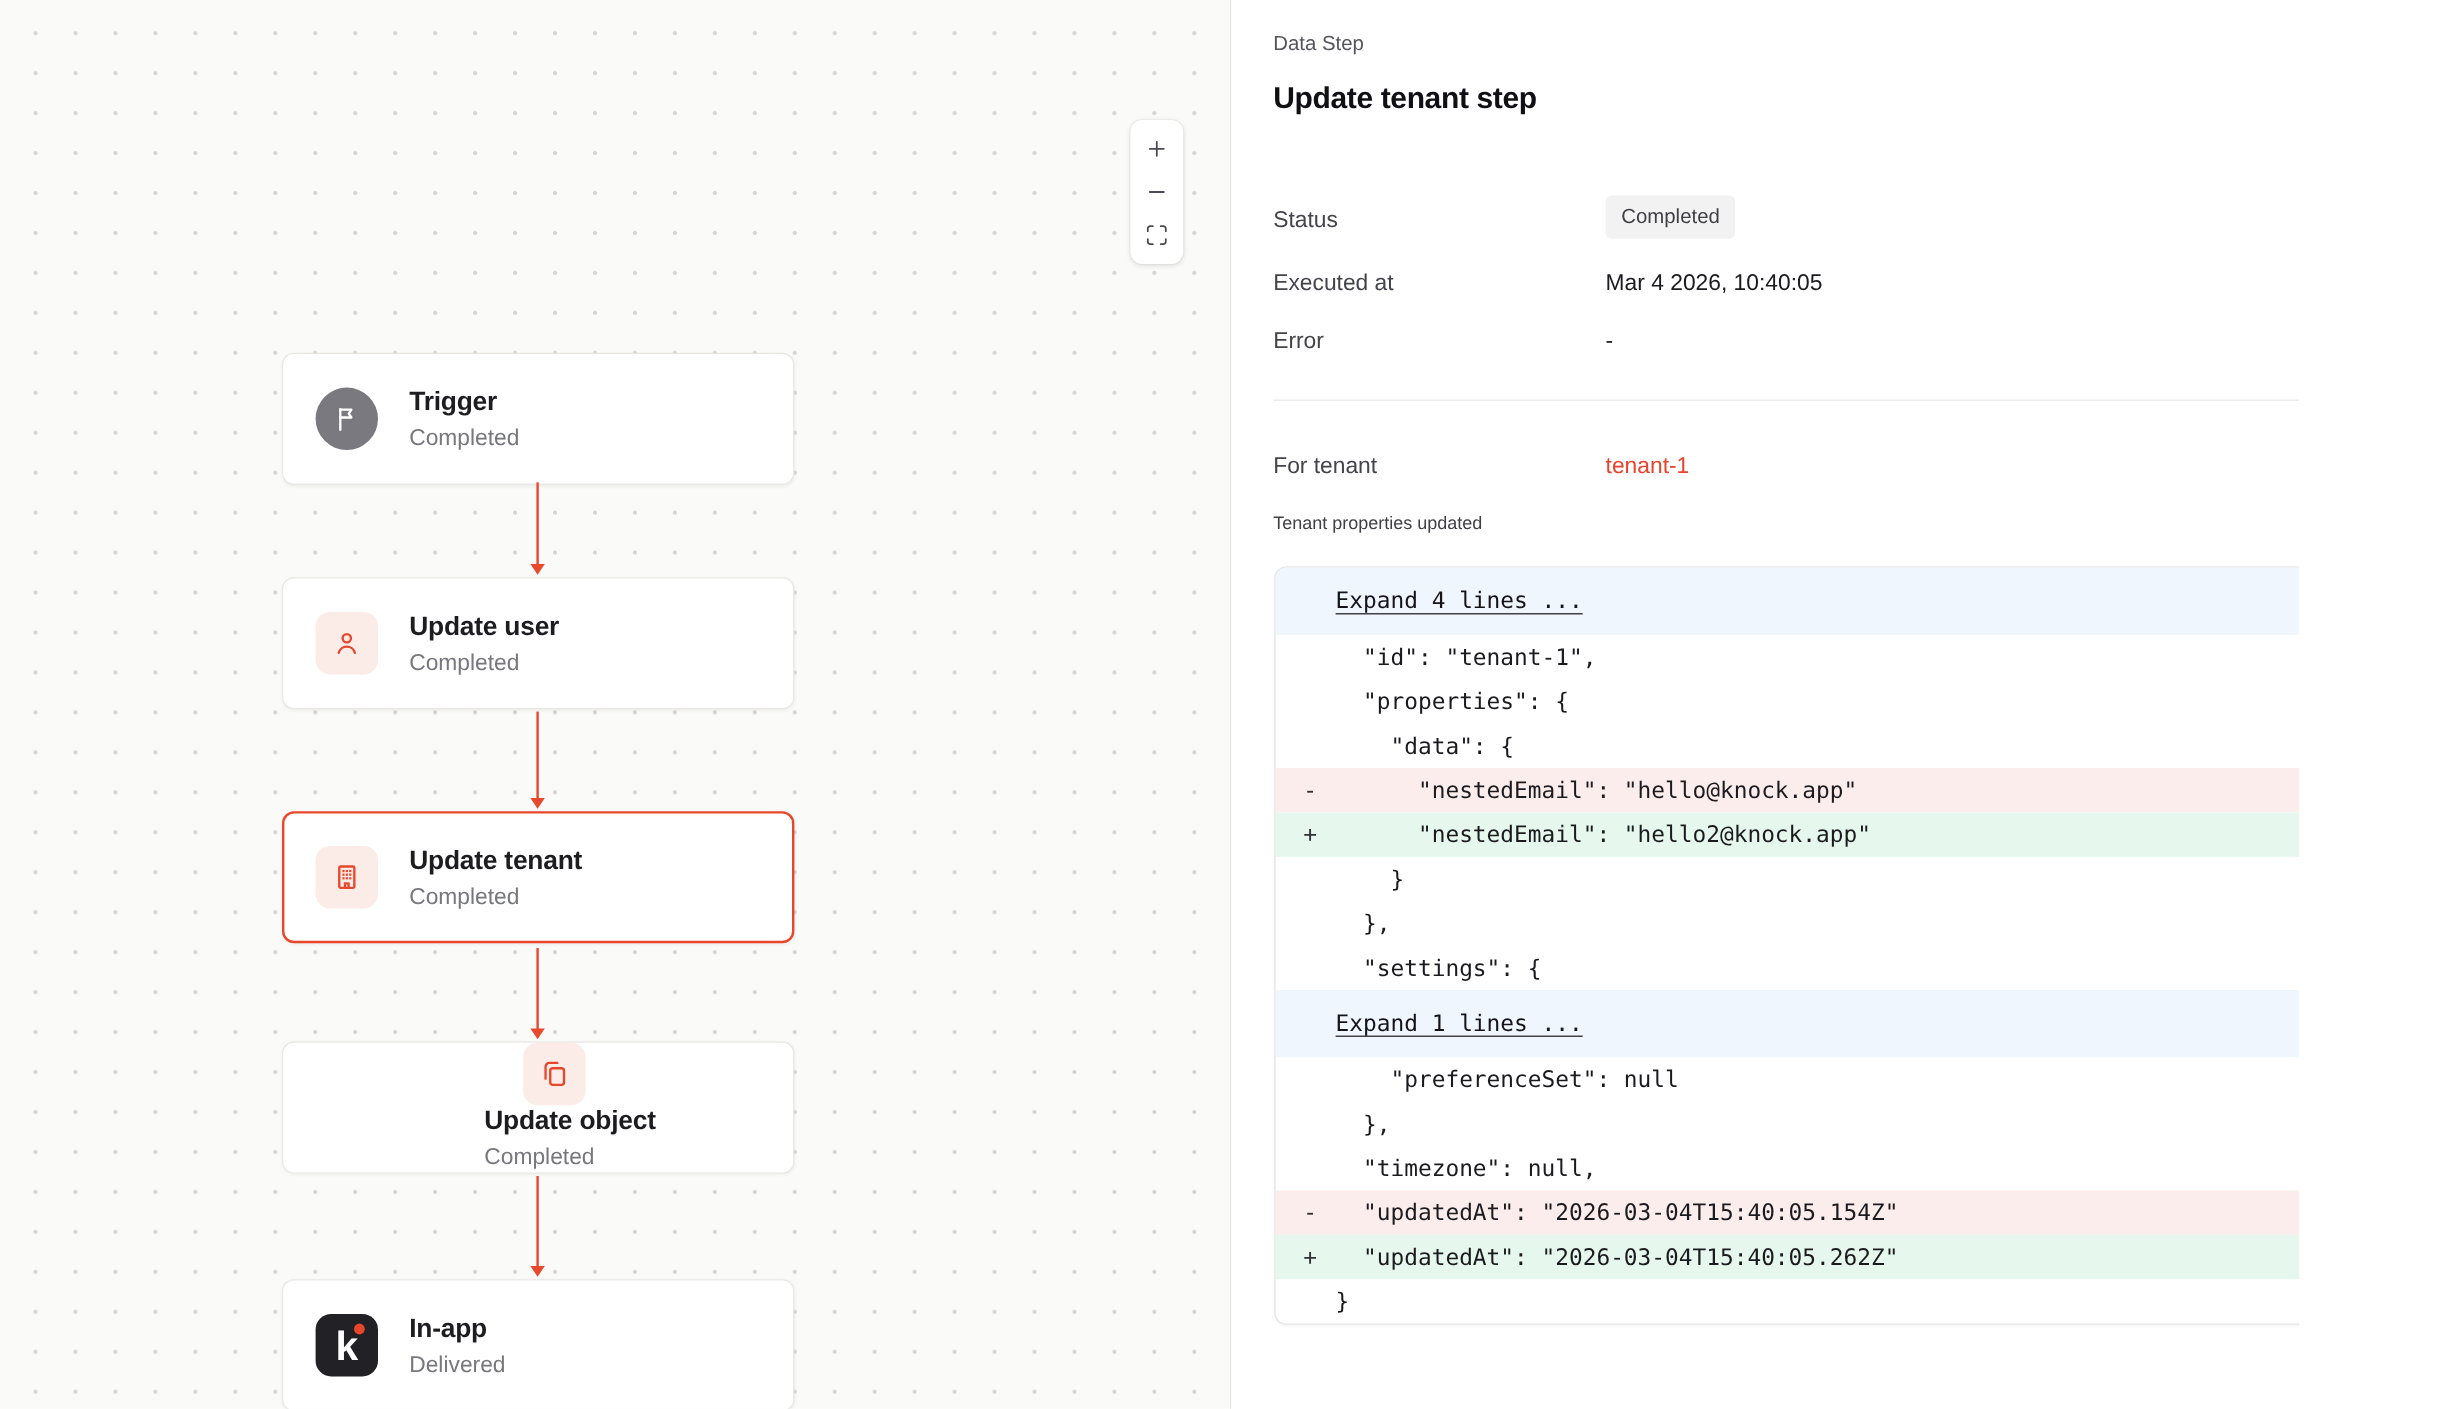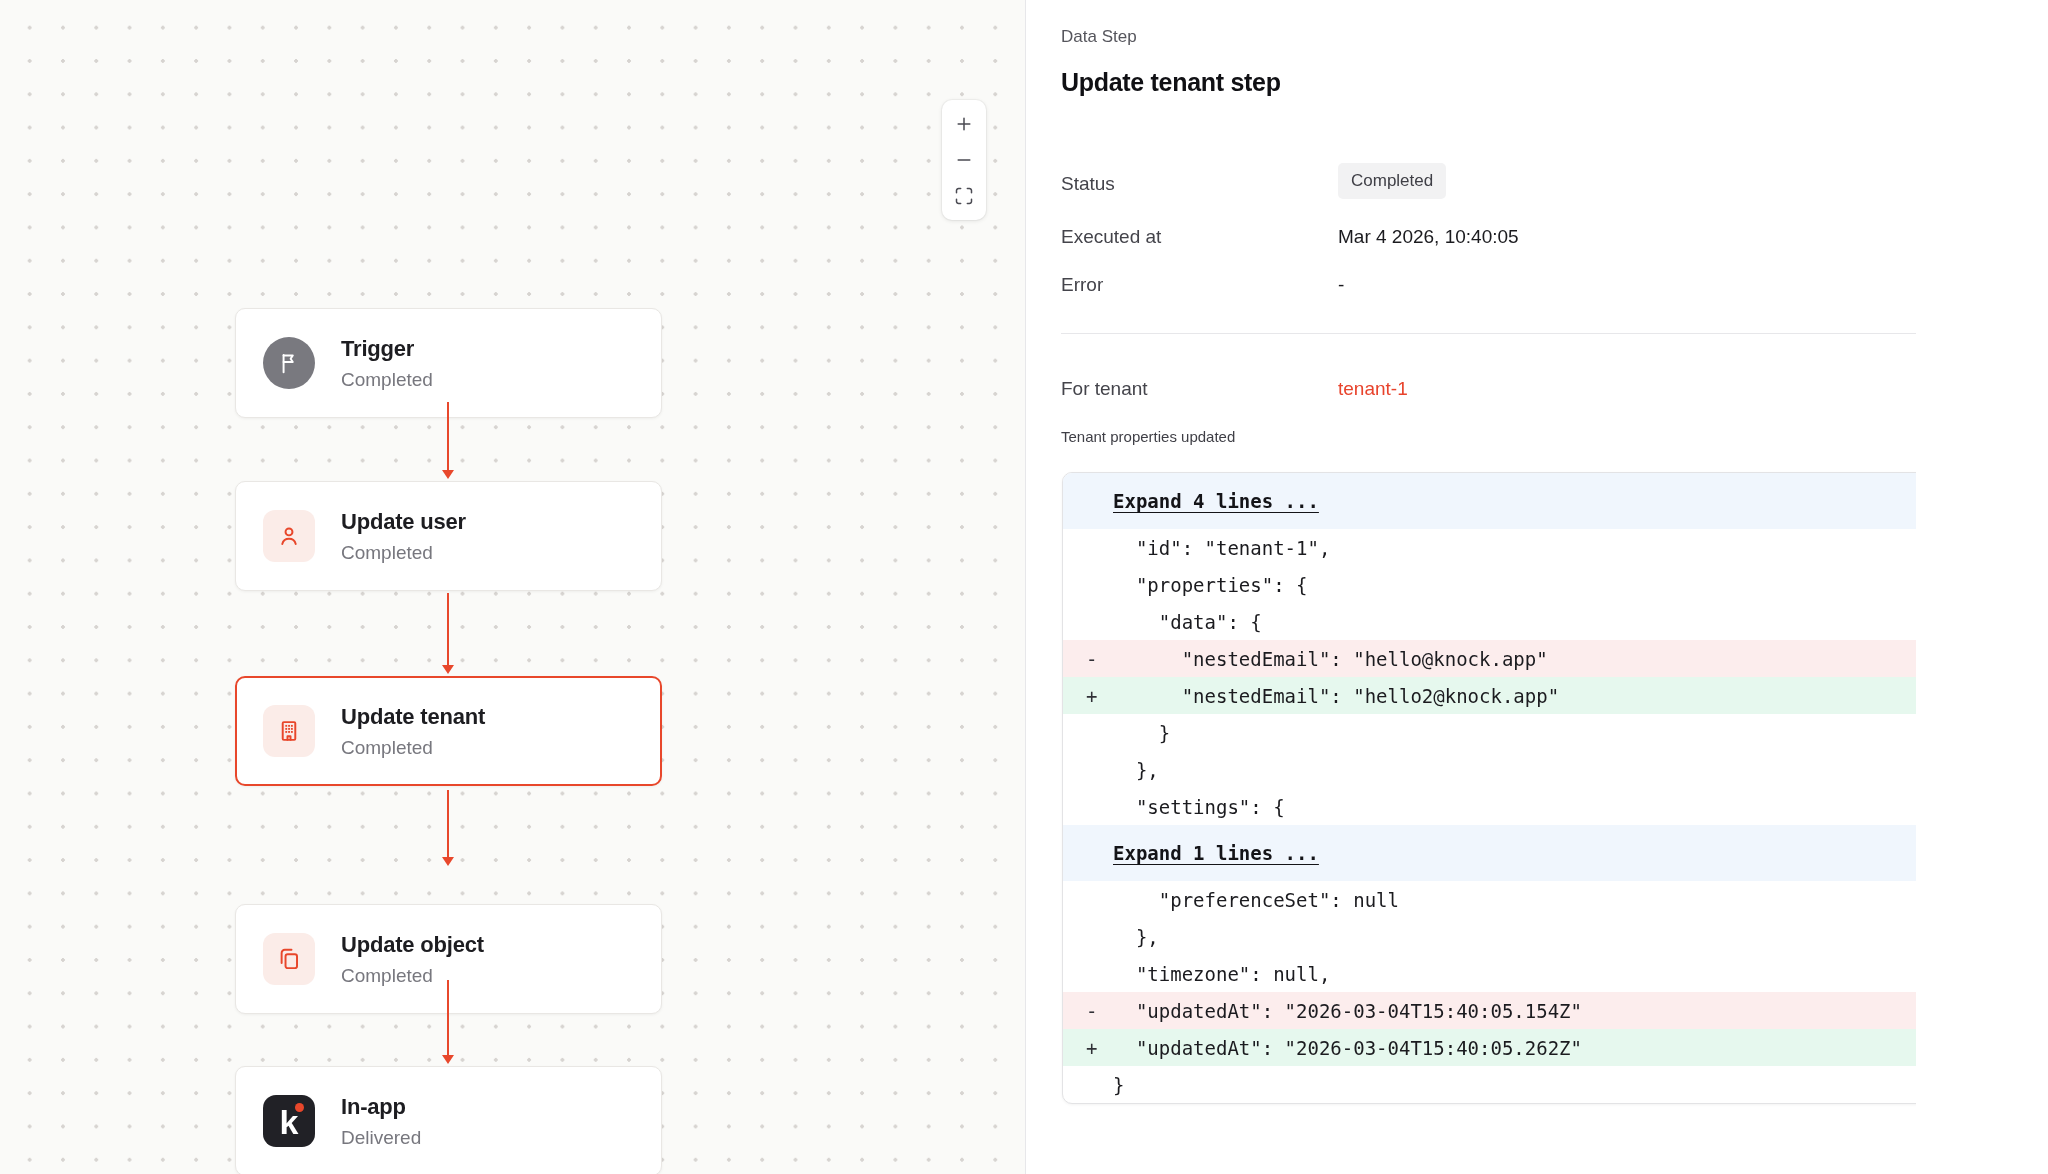--- a/index.html
+++ b/index.html
@@ -75,31 +75,31 @@
     border:1px solid #E3E3E5; border-radius:10px; overflow:hidden;
     box-shadow:0 1px 3px rgba(0,0,0,0.05);
     font-family:"DejaVu Sans Mono", monospace; font-size:19px; color:#1B1B1F; background:#fff;
   }
   .diff-row { display:flex; align-items:center; height:37px; white-space:pre; }
   .diff-row.expand { height:56px; background:#F0F6FD; }
   .diff-row.del { background:#FCEDED; }
   .diff-row.add { background:#E6F8EE; }
   .diff-sign { flex:0 0 50px; padding-left:23px; color:#303036; }
   .diff-text { white-space:pre; }
-  .expand-link { margin-left:50px; font-weight:700; text-decoration:underline; text-underline-offset:4px;
+  .expand-link { margin-left:50px; font-weight:400; text-decoration:underline; text-underline-offset:4px;
     color:#141418; cursor:pointer; }
 
   svg.glyph { stroke-width:1.8; fill:none; stroke-linecap:round; stroke-linejoin:round; }
 </style>
 </head>
 <body>
 
 <div class="canvas">
   <div id="nodes-layer">
-      <div class="node" style="top: 308px;">
+      <div class="node" style="top: 294px;">
         <div class="node-icon gray-circle">
           <svg class="glyph" width="26" height="26" viewBox="0 0 24 24" stroke="#fff">
       <path d="M7 20.5v-16"></path>
             <path d="M7 5h8.5l-2 3 2 3H7"></path>
           </svg>
         </div>
         <div class="node-text">
           <div class="node-title">Trigger</div>
           <div class="node-status">Completed</div>
         </div>
@@ -132,21 +132,21 @@
               <rect x="13.8" y="12" width="1.7" height="1.7"></rect>
       </g>
       <path d="M10.6 20.2v-3.4h2.8v3.4"></path>
           </svg>
         </div>
         <div class="node-text">
           <div class="node-title">Update tenant</div>
           <div class="node-status">Completed</div>
         </div>
       </div>
-      <div class="node" style="top: 904px;">
+      <div class="node" style="top: 868px; flex-direction: column;">
         <div class="node-icon pink">
           <svg class="glyph" width="26" height="26" viewBox="0 0 24 24" stroke="#E8472B">
       <rect x="8.8" y="7.6" width="10.6" height="12.8" rx="2"></rect>
       <path d="M5.2 15.6V6.4a2.9 2.9 0 0 1 2.9-2.9h6.2"></path>
           </svg>
         </div>
         <div class="node-text">
           <div class="node-title">Update object</div>
           <div class="node-status">Completed</div>
         </div>

